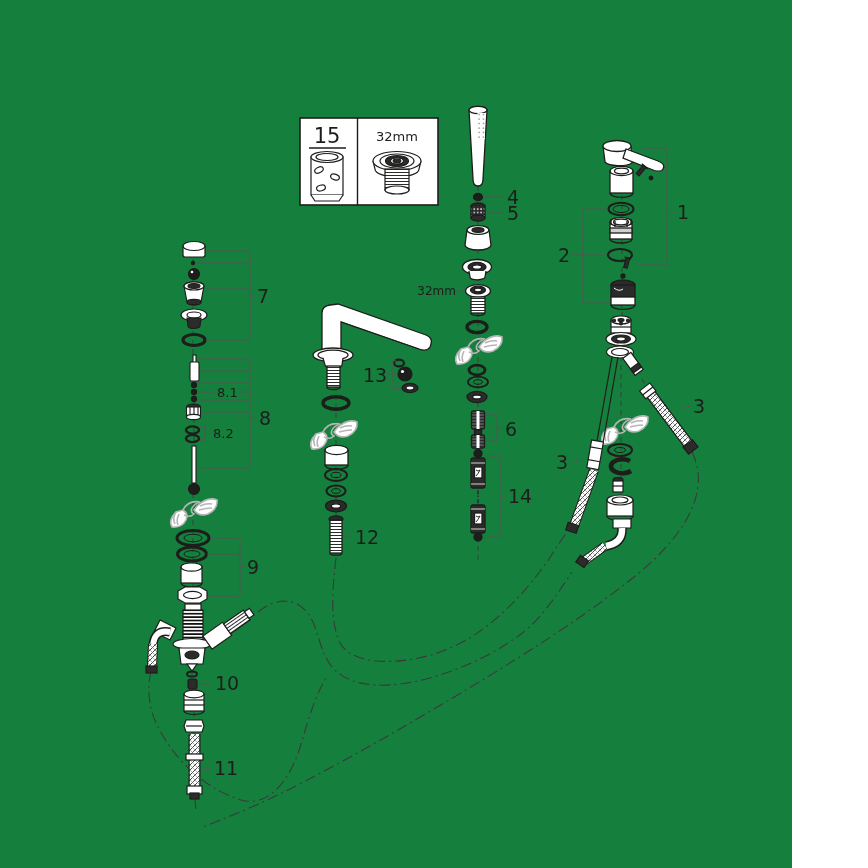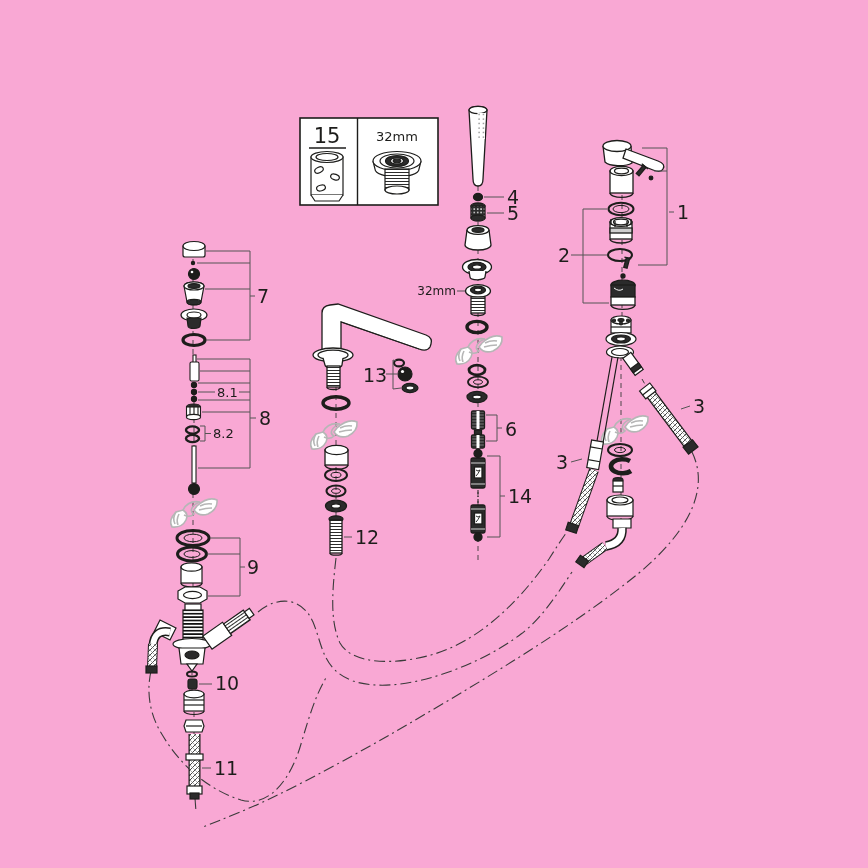--- a/index.html
+++ b/index.html
@@ -1,16 +1,16 @@
 <!DOCTYPE html>
 <html><head>
 <meta charset="utf-8">
 <style>
   html,body{margin:0;padding:0;background:#fff;}
-  .stage{position:relative;width:868px;height:868px;background:#f9a8d4;overflow:hidden;}
+  .stage{position:relative;width:792px;height:868px;background:#15803d;overflow:hidden;}
   svg{position:absolute;left:0;top:0;}
   text{font-family:"DejaVu Sans","Liberation Sans",sans-serif;fill:#1d1d1b;}
   .num{font-size:19px;}
   .numsm{font-size:13px;}
   .mm{font-size:12px;}
   .legend15{font-size:21px;}
   .legendmm{font-size:13px;}
 </style>
 </head>
 <body>

